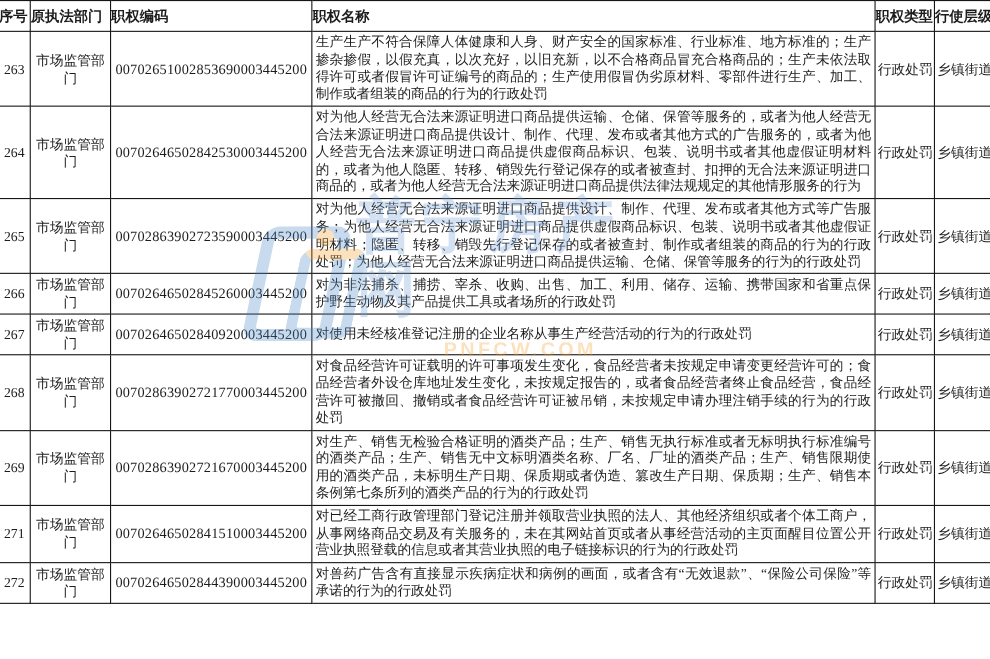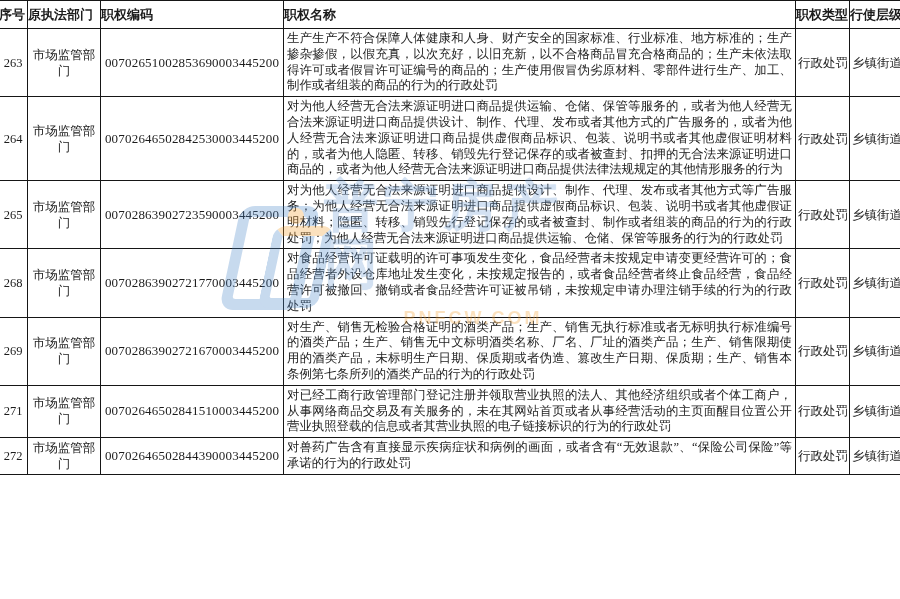--- a/index.html
+++ b/index.html
@@ -110,21 +110,37 @@
 
   <tr>
     <td class="cell-no">265</td>
     <td class="cell-dept">市场监管部门</td>
     <td class="cell-code">00702863902723590003445200</td>
     <td class="cell-name">对为他人经营无合法来源证明进口商品提供设计、制作、代理、发布或者其他方式等广告服务；为他人经营无合法来源证明进口商品提供虚假商品标识、包装、说明书或者其他虚假证明材料；隐匿、转移、销毁先行登记保存的或者被查封、制作或者组装的商品的行为的行政处罚；为他人经营无合法来源证明进口商品提供运输、仓储、保管等服务的行为的行政处罚</td>
     <td class="cell-type">行政处罚</td>
     <td class="cell-level">乡镇街道</td>
   </tr>
 
+  <tr>
+    <td class="cell-no">266</td>
+    <td class="cell-dept">市场监管部门</td>
+    <td class="cell-code">00702646502845260003445200</td>
+    <td class="cell-name">对为非法捕杀、捕捞、宰杀、收购、出售、加工、利用、储存、运输、携带国家和省重点保护野生动物及其产品提供工具或者场所的行政处罚</td>
+    <td class="cell-type">行政处罚</td>
+    <td class="cell-level">乡镇街道</td>
+  </tr>
 
+  <tr>
+    <td class="cell-no">267</td>
+    <td class="cell-dept">市场监管部门</td>
+    <td class="cell-code">00702646502840920003445200</td>
+    <td class="cell-name">对使用未经核准登记注册的企业名称从事生产经营活动的行为的行政处罚</td>
+    <td class="cell-type">行政处罚</td>
+    <td class="cell-level">乡镇街道</td>
+  </tr>
 
   <tr>
     <td class="cell-no">268</td>
     <td class="cell-dept">市场监管部门</td>
     <td class="cell-code">00702863902721770003445200</td>
     <td class="cell-name">对食品经营许可证载明的许可事项发生变化，食品经营者未按规定申请变更经营许可的；食品经营者外设仓库地址发生变化，未按规定报告的，或者食品经营者终止食品经营，食品经营许可被撤回、撤销或者食品经营许可证被吊销，未按规定申请办理注销手续的行为的行政处罚</td>
     <td class="cell-type">行政处罚</td>
     <td class="cell-level">乡镇街道</td>
   </tr>
 

